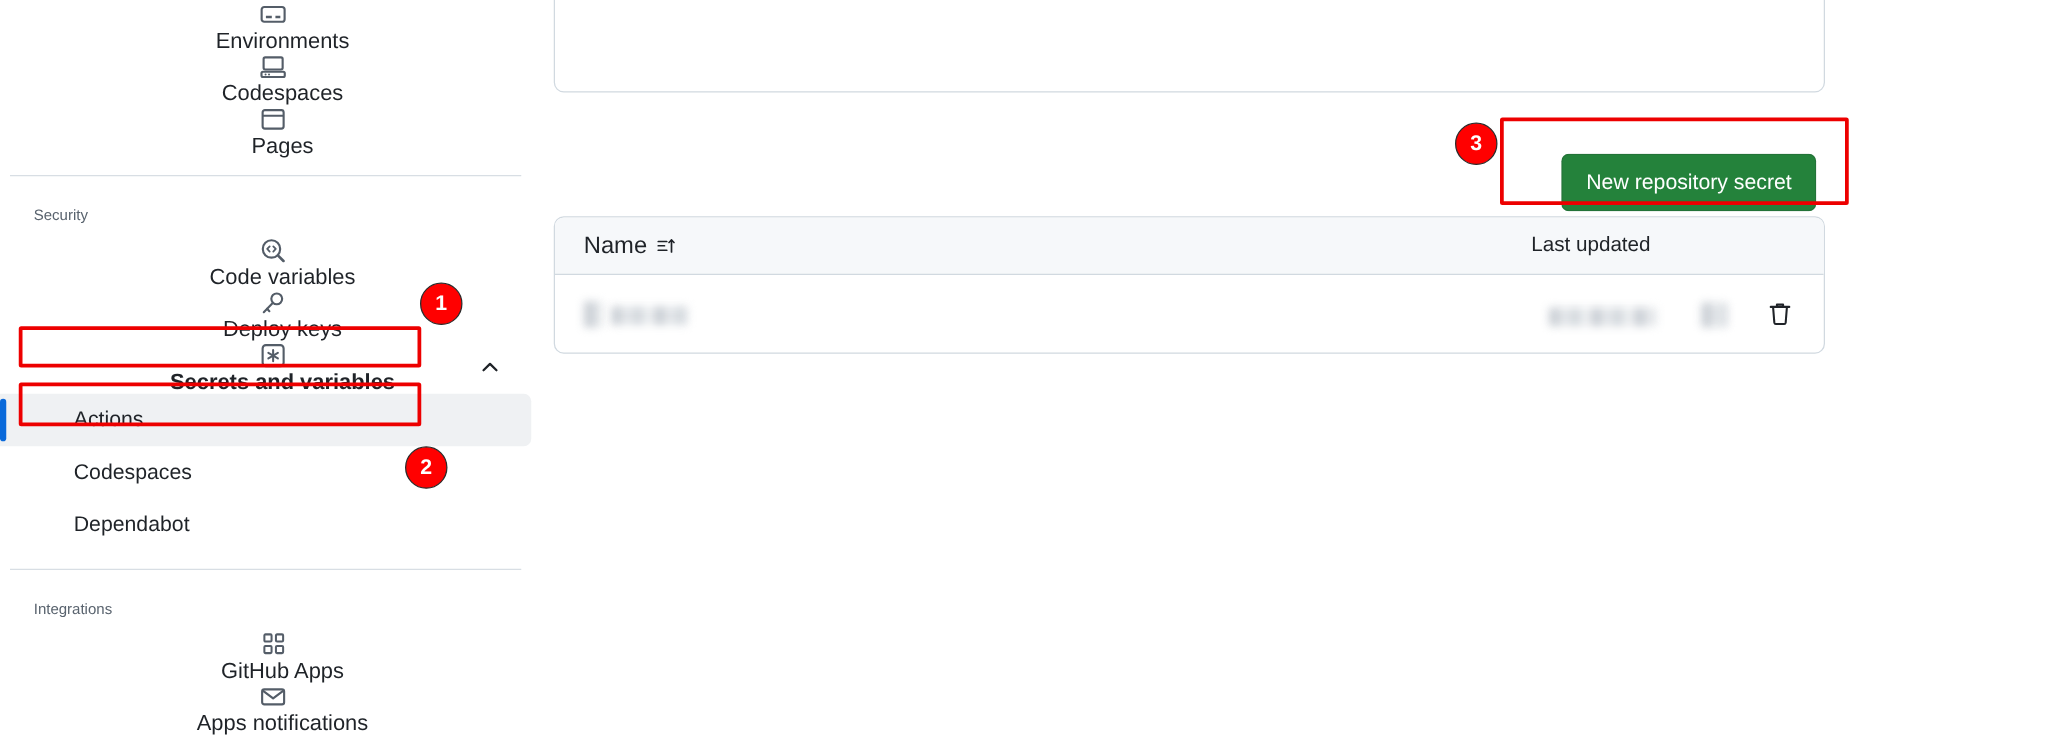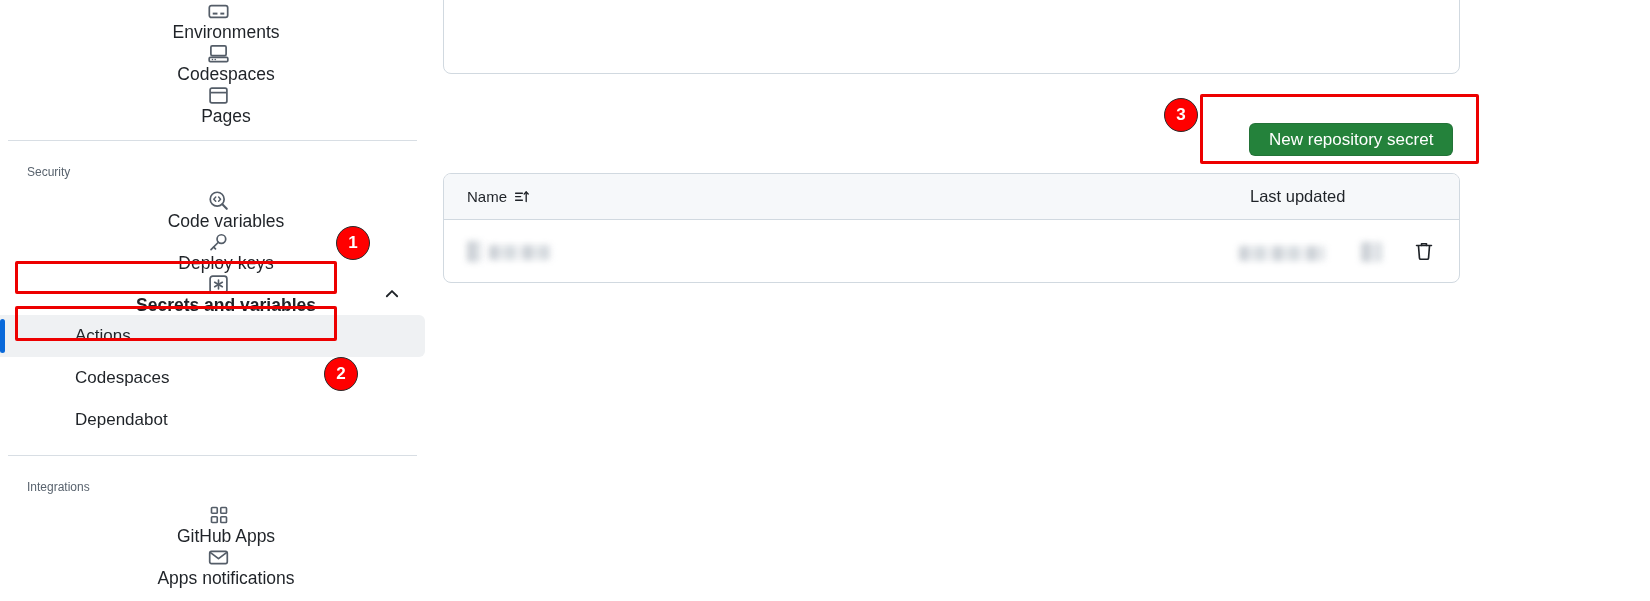--- a/index.html
+++ b/index.html
@@ -31,21 +31,21 @@
     display: inline-flex; align-items: center; justify-content: center;
     flex: 0 0 22px; color: #545d68;
   }
   .nav-item .ico svg { display: block; }
   .nav-label { white-space: nowrap; }
 
   .nav-sub {
     position: relative;
     display: flex; align-items: center;
     height: 42px;
-    padding-left: 75px;
+    padding-left: 59px;
     font-size: 17px;
     color: #1f2328;
     cursor: pointer;
   }
   .nav-sub.active { background: #eff1f3; border-radius: 0 6px 6px 0; }
   .nav-sub.active::before {
     content: ""; position: absolute; left: 0; top: 4px; bottom: 4px;
     width: 5px; border-radius: 6px; background: #0969da;
   }
 
@@ -69,36 +69,36 @@
   }
 
   .section-heading {
     position: absolute; left: 0; top: 126px;
     font-size: 22px; font-weight: 600; color: #1f2328; letter-spacing: 0.1px;
   }
 
   .btn-primary {
     position: absolute; left: 806px; top: 123px;
     display: inline-flex; align-items: center; justify-content: center;
-    height: 33px; padding: 0 19px;
+    height: 46px; padding: 0 19px;
     background: #24823b; border: 1px solid rgba(31,35,40,0.15); border-radius: 6px;
     color: #ffffff; font-size: 17px; cursor: pointer; white-space: nowrap;
   }
 
   .table-card {
     position: absolute; left: 0; top: 173px; width: 1017px;
     border: 1px solid #d1d9e0; border-radius: 8px; overflow: hidden; background: #fff;
   }
   .table-head {
     height: 46px; background: #f6f8fa; border-bottom: 1px solid #d1d9e0;
     display: flex; align-items: center; position: relative;
   }
   .th-name { position: absolute; left: 23px; display: flex; align-items: center; gap: 7px;
-             font-size: 15px; color: #1f2328; }
-  .th-updated { position: absolute; left: 806px; font-size: 16.5px; color: #1f2328; }
+             font-size: 19px; color: #1f2328; }
+  .th-updated { position: absolute; left: 781px; font-size: 16.5px; color: #1f2328; }
   .sort-icon { width: 16px; height: 16px; color: #1f2328; display: block; }
 
   .table-row { height: 62px; position: relative; display: flex; align-items: center; }
 
   
   .blur {
     position: absolute;
     background:
       repeating-linear-gradient(90deg,
         #c9ced4 0px, #c9ced4 9px,

